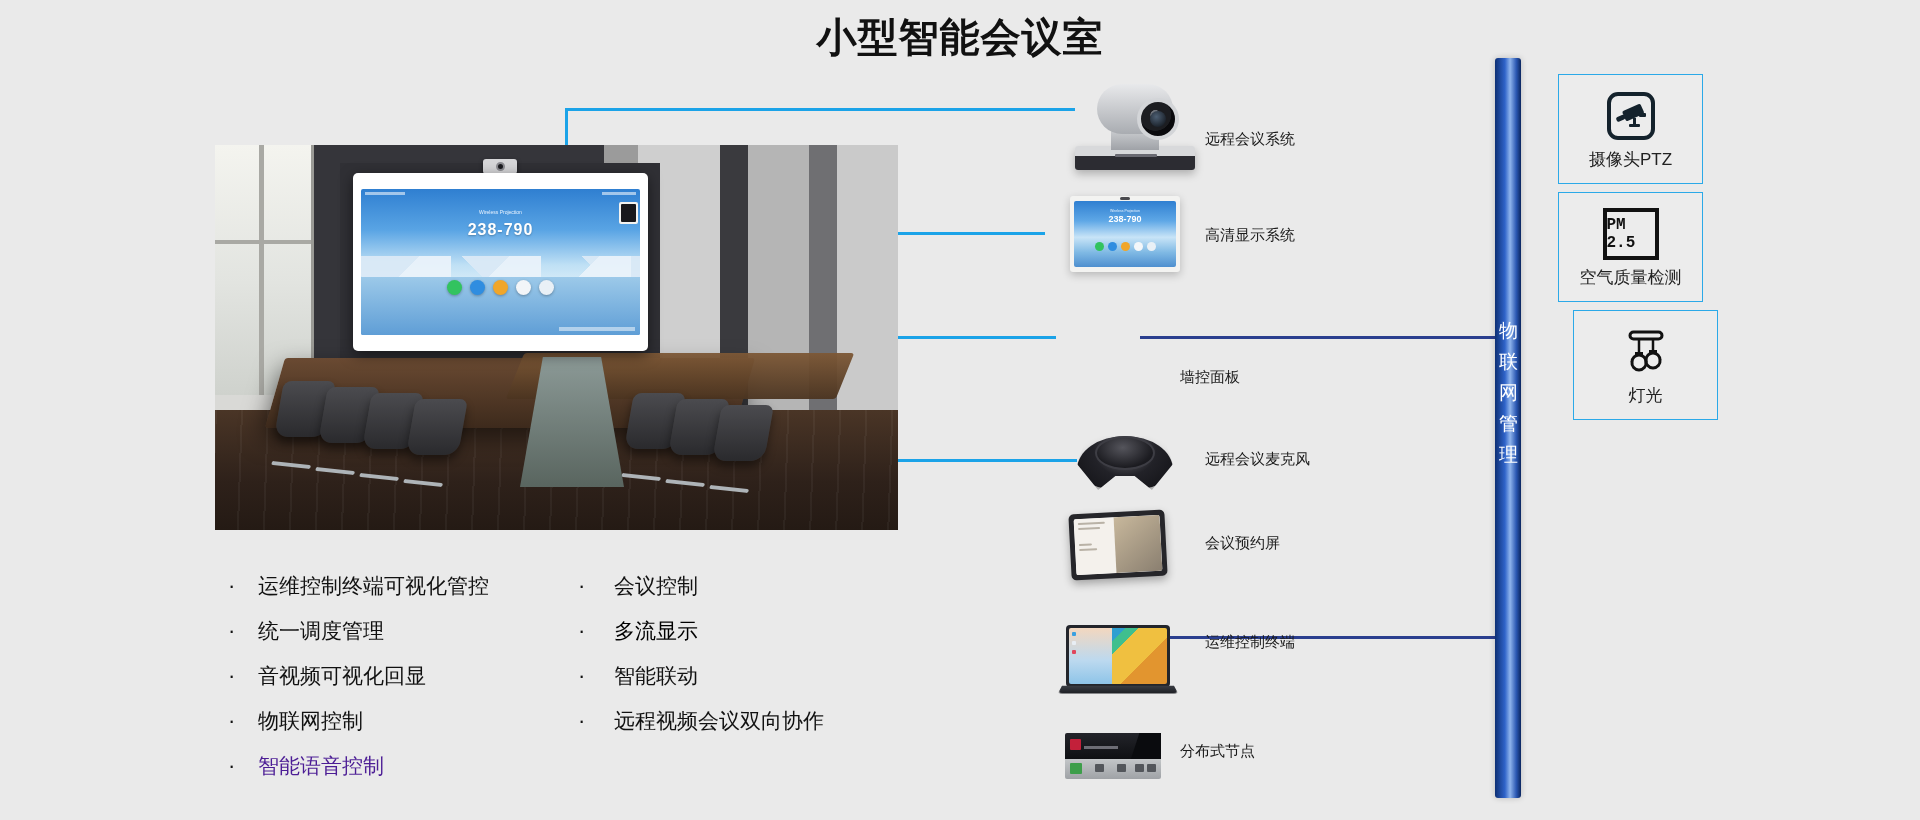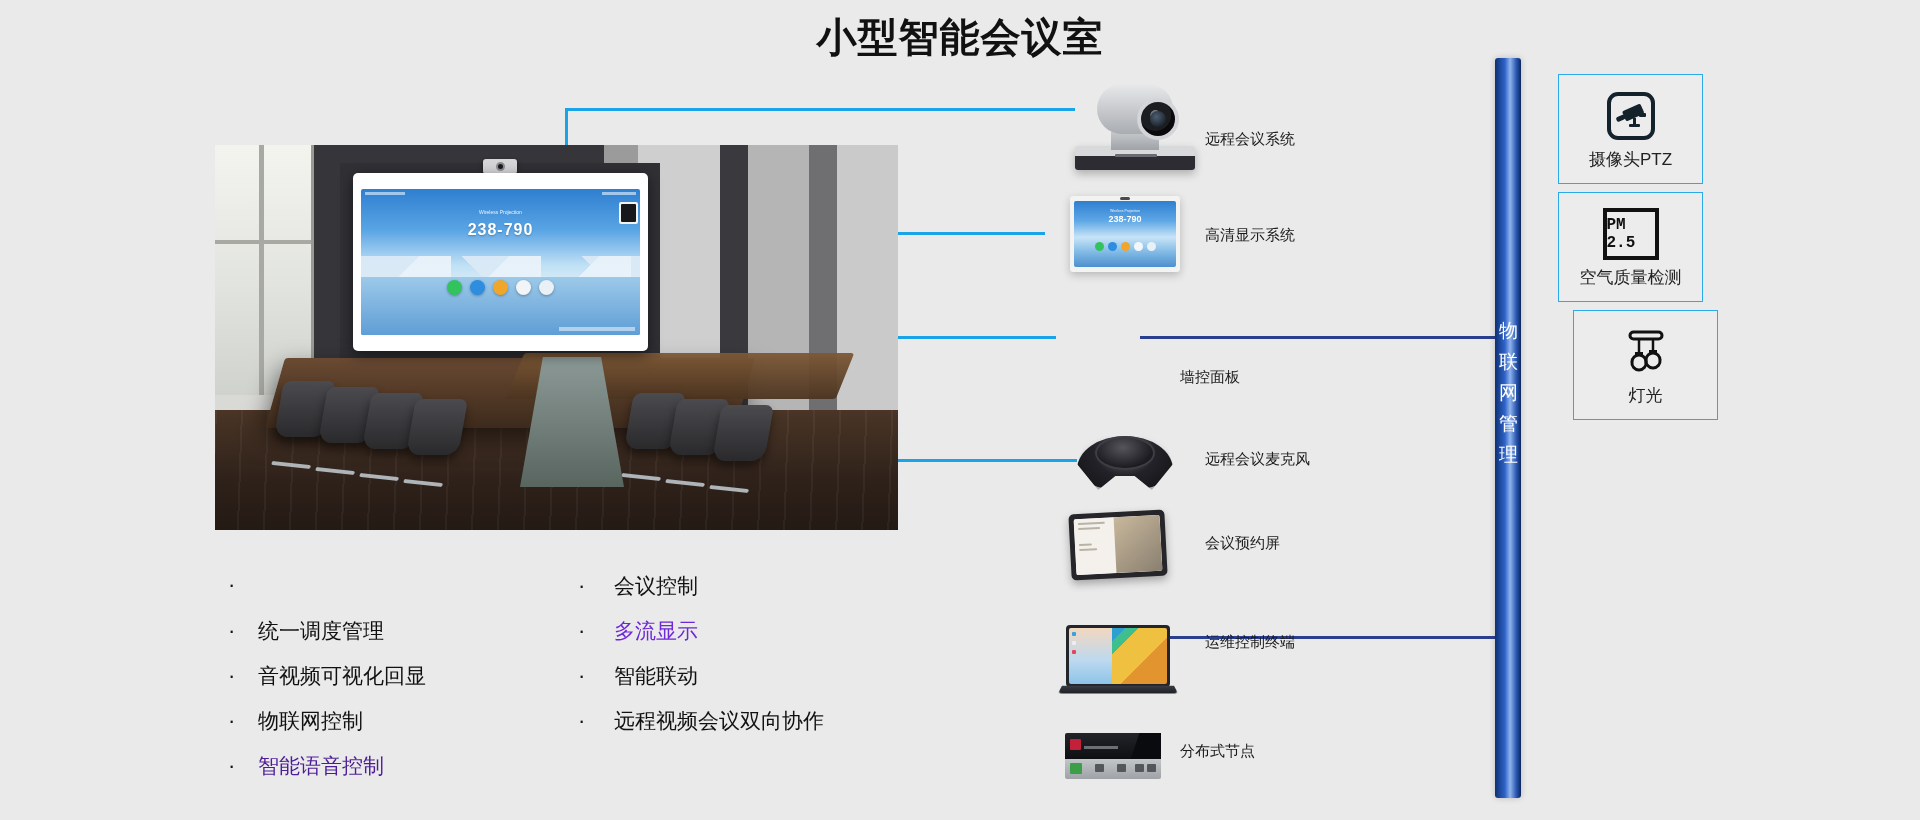--- a/index.html
+++ b/index.html
@@ -355,20 +355,21 @@
       <div class="dn-port" style="left:52px;"></div>
       <div class="dn-port" style="left:70px;"></div>
       <div class="dn-port" style="left:82px;"></div>
     </div>
   </div>
   <div class="dev-label" style="left:1180px;top:742px;">分布式节点</div>
 
   <div style="position:absolute;left:228px;top:572px;width:330px;">
     <div style="display:flex;align-items:baseline;height:45px;">
       <span style="width:30px;color:#111;font-size:22px;">·</span>
+      <span style="font-size:21px;color:#111;">运维控制终端可视化管控</span>
     </div>
     <div style="display:flex;align-items:baseline;height:45px;">
       <span style="width:30px;color:#111;font-size:22px;">·</span>
       <span style="font-size:21px;color:#111;">统一调度管理</span>
     </div>
     <div style="display:flex;align-items:baseline;height:45px;">
       <span style="width:30px;color:#111;font-size:22px;">·</span>
       <span style="font-size:21px;color:#111;">音视频可视化回显</span>
     </div>
     <div style="display:flex;align-items:baseline;height:45px;">
@@ -381,21 +382,21 @@
     </div>
   </div>
 
   <div style="position:absolute;left:578px;top:572px;width:330px;">
     <div style="display:flex;align-items:baseline;height:45px;">
       <span style="width:36px;color:#111;font-size:22px;">·</span>
       <span style="font-size:21px;color:#111;">会议控制</span>
     </div>
     <div style="display:flex;align-items:baseline;height:45px;">
       <span style="width:36px;color:#111;font-size:22px;">·</span>
-      <span style="font-size:21px;color:#6d28d9;">多流显示</span>
+      <span style="font-size:21px;color:#000000;">多流显示</span>
     </div>
     <div style="display:flex;align-items:baseline;height:45px;">
       <span style="width:36px;color:#111;font-size:22px;">·</span>
       <span style="font-size:21px;color:#111;">智能联动</span>
     </div>
     <div style="display:flex;align-items:baseline;height:45px;">
       <span style="width:36px;color:#111;font-size:22px;">·</span>
       <span style="font-size:21px;color:#111;">远程视频会议双向协作</span>
     </div>
   </div>

